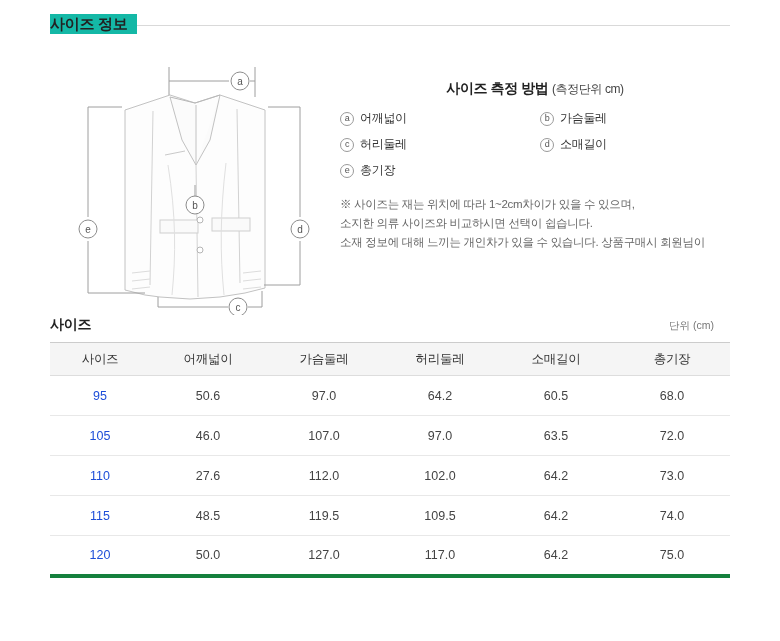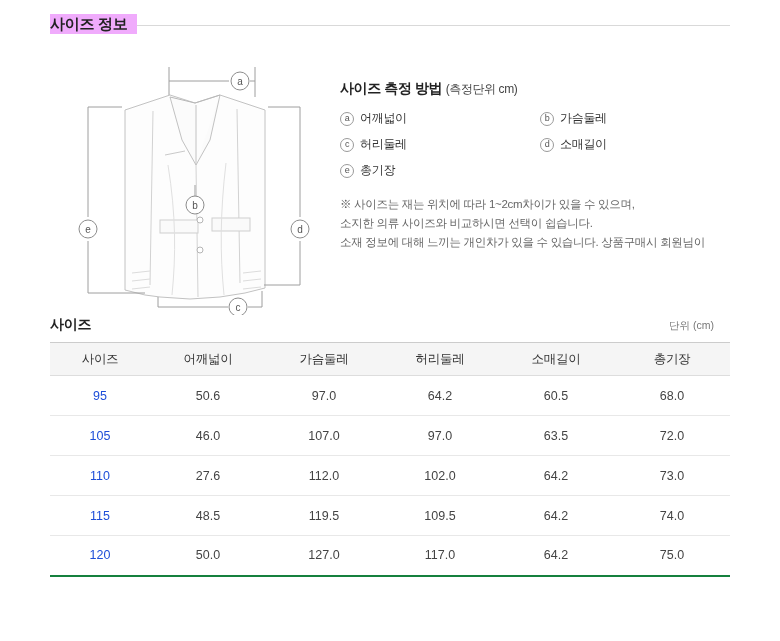--- a/index.html
+++ b/index.html
@@ -25,21 +25,21 @@
     width: 680px;
     height: 26px;
   }
   .section-head .title {
     font-size: 15px;
     font-weight: bold;
     color: #222;
     letter-spacing: -0.3px;
     display: inline-block;
     padding-right: 10px;
-    background: #f0abfc;
+    background: #14b8a6;
     position: relative;
     z-index: 2;
     line-height: 20px;
   }
   .section-head .rule {
     position: absolute;
     left: 0; right: 0;
     top: 11px;
     border-top: 1px solid #d9d9d9;
     z-index: 1;
@@ -60,20 +60,21 @@
     position: absolute;
     left: 340px;
     top: 80px;
     width: 390px;
   }
   .guide .g-title {
     font-size: 14px;
     font-weight: bold;
     color: #222;
     letter-spacing: -0.4px;
+    text-align: center;
   }
   .guide .g-title .unit {
     font-size: 12px;
     font-weight: normal;
     color: #444;
   }
   .guide .g-list {
     margin-top: 12px;
     display: grid;
     grid-template-columns: 200px 190px;
@@ -142,21 +143,21 @@
     color: #333;
     letter-spacing: -0.3px;
   }
   table.size-table tbody td {
     height: 40px;
     text-align: center;
     border-bottom: 1px solid #e8e8e8;
     color: #444;
   }
   table.size-table tbody tr:last-child td {
-    border-bottom: 2px solid #15803d;
+    border-bottom: 4px solid #15803d;
   }
   table.size-table tbody td.sz {
     color: #1d4ed8;
   }
   .col-0 { width: 100px; }
   .col-n { width: 116px; }
 </style>
 </head>
 <body>
 

